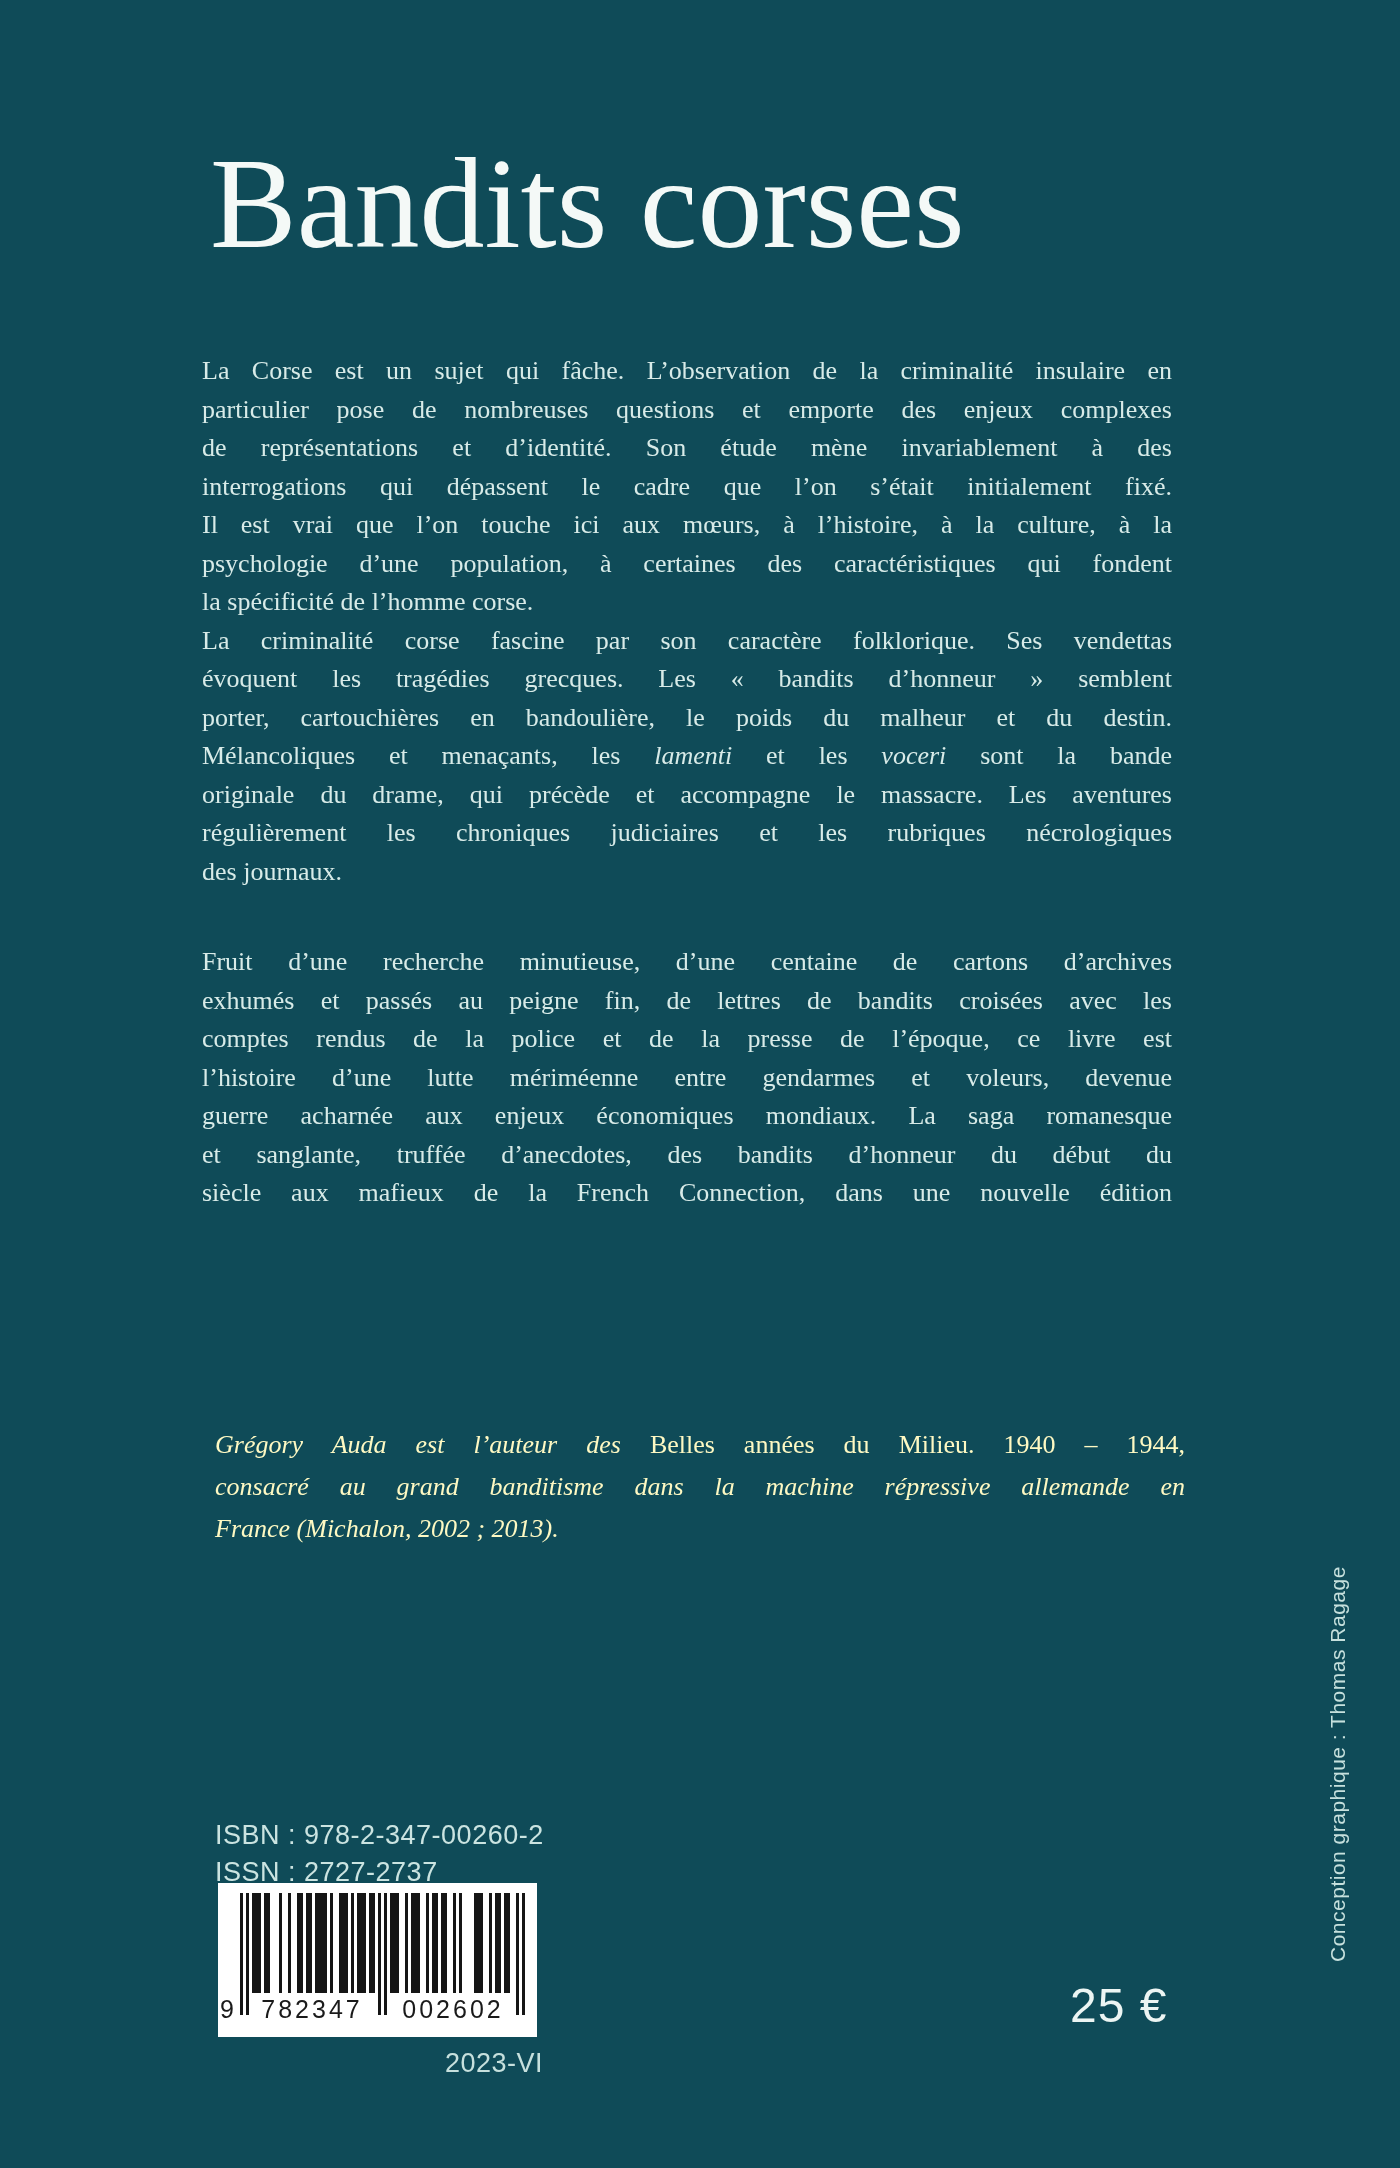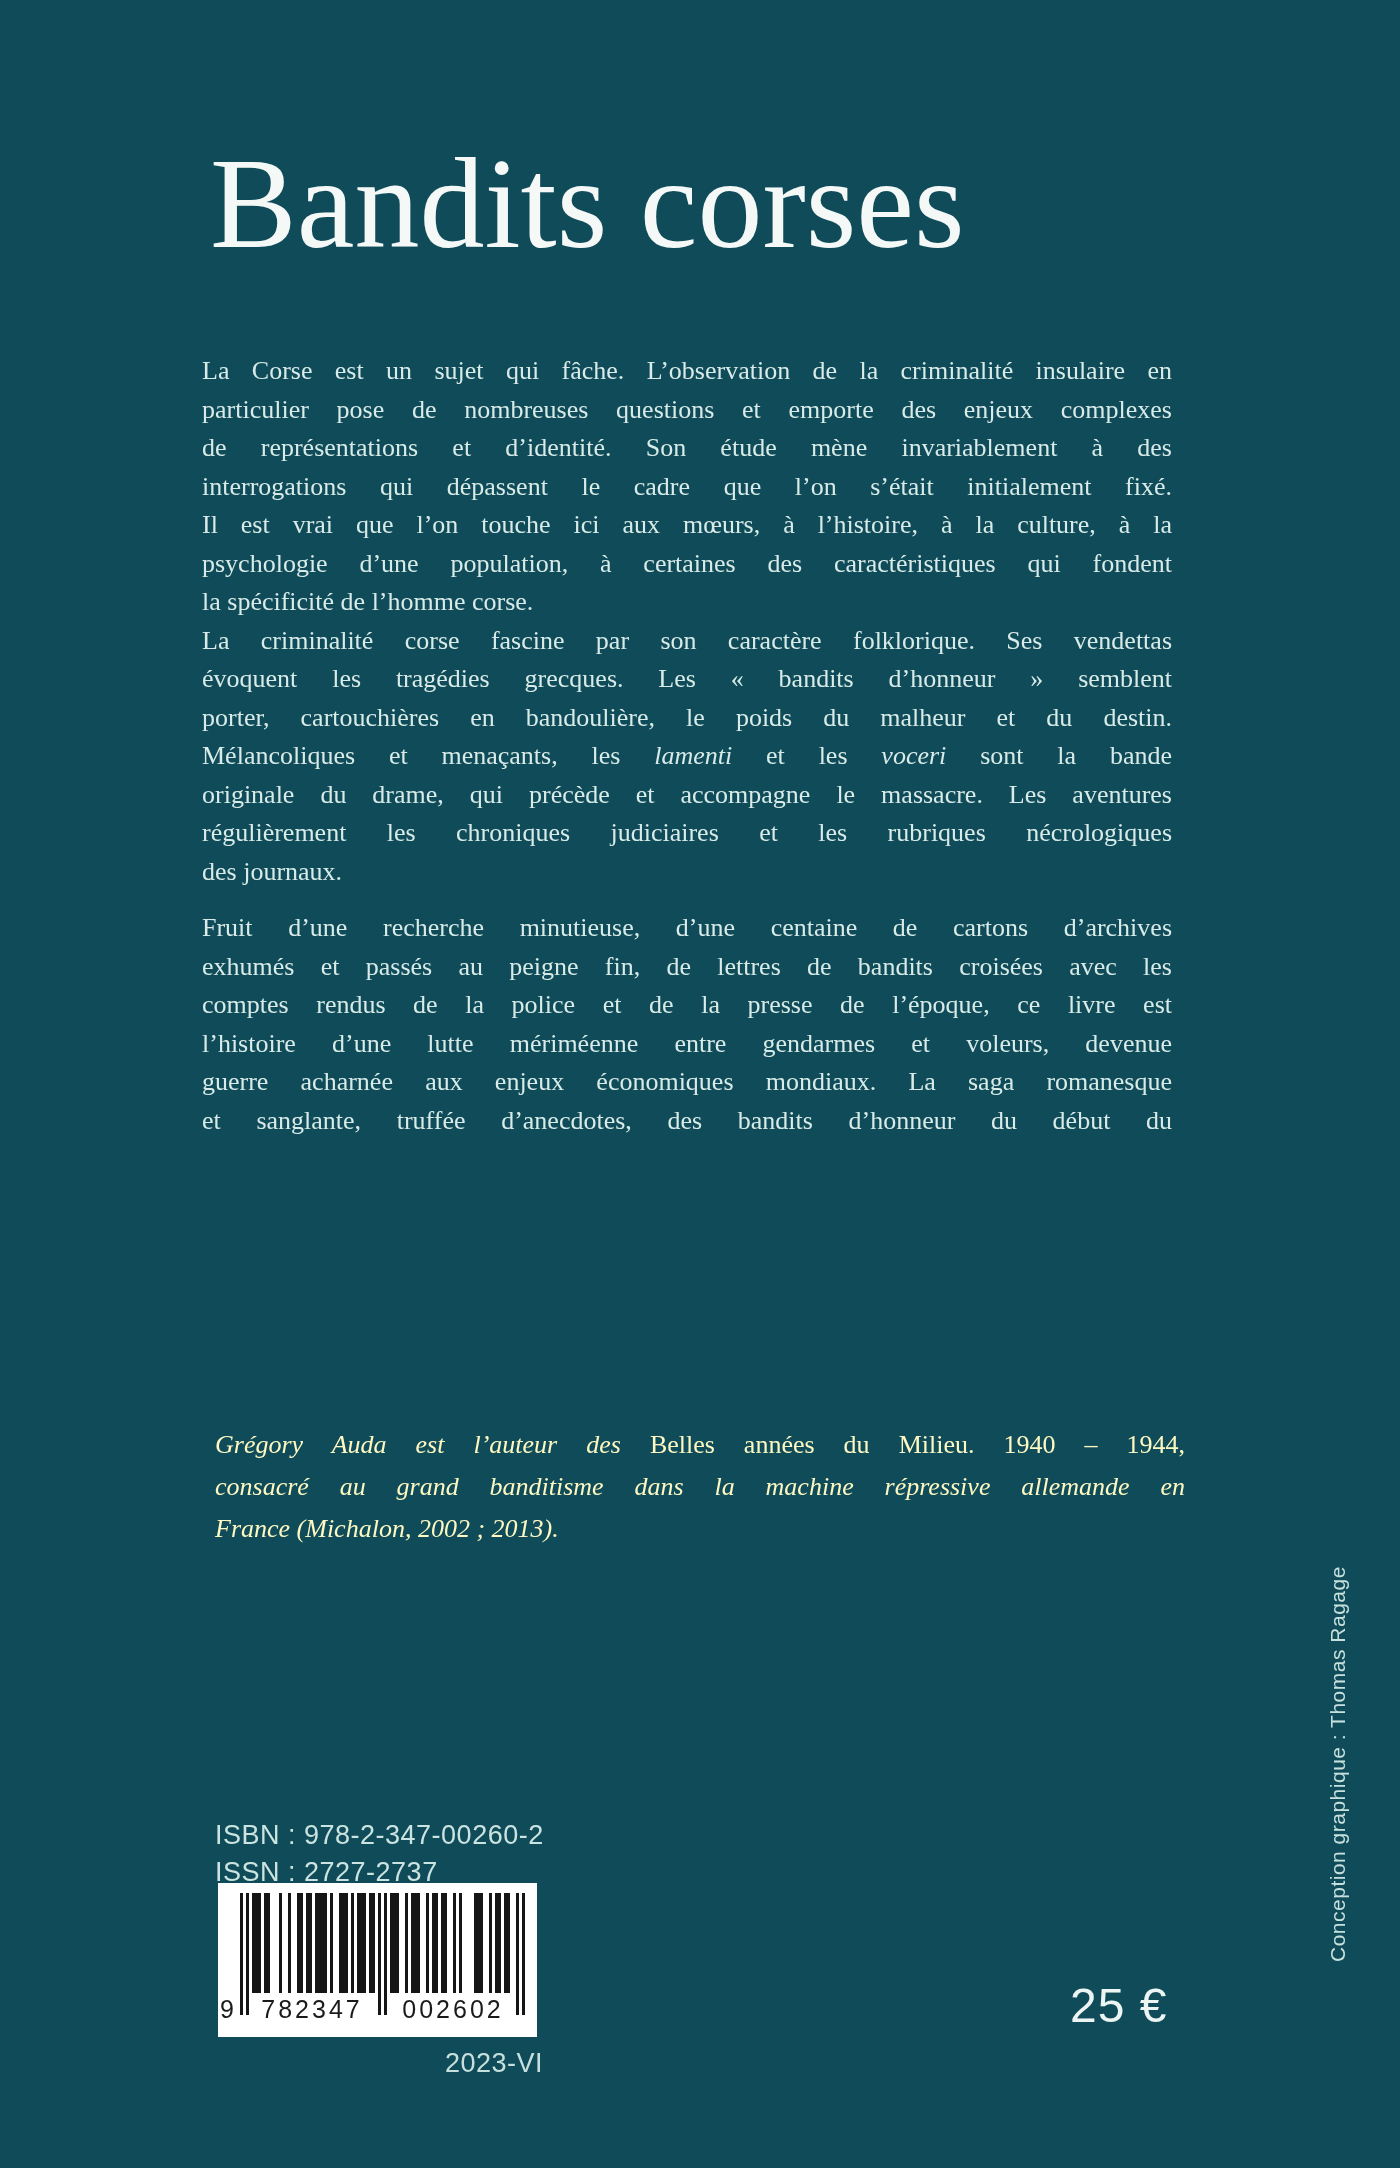--- a/index.html
+++ b/index.html
@@ -14,21 +14,21 @@
     position:absolute;left:210px;top:138px;
     font-size:130px;line-height:1;
     color:#f4f9f7;
     white-space:nowrap;
   }
   .synopsis{
     position:absolute;left:202px;top:352px;width:970px;
     font-size:26px;color:#d8ebe8;
   }
   .paragraph{margin:0;}
-  .paragraph.gap{margin-top:18px;}
+  .paragraph.gap{margin-top:52px;}
   .line{
     text-align:justify;
     text-align-last:justify;
     line-height:38.5px;
     min-height:38.5px;
   }
   .line.last{text-align-last:left;}
   .synopsis .tg{font-style:italic;}
   .bio{
     position:absolute;left:215px;top:1424px;width:970px;
@@ -105,20 +105,21 @@
         <div class="line">régulièrement les chroniques judiciaires et les rubriques nécrologiques</div>
         <div class="line last">des journaux.</div>
       </div>
     <div class="paragraph gap">
         <div class="line">Fruit d’une recherche minutieuse, d’une centaine de cartons d’archives</div>
         <div class="line">exhumés et passés au peigne fin, de lettres de bandits croisées avec les</div>
         <div class="line">comptes rendus de la police et de la presse de l’époque, ce livre est</div>
         <div class="line">l’histoire d’une lutte mériméenne entre gendarmes et voleurs, devenue</div>
         <div class="line">guerre acharnée aux enjeux économiques mondiaux. La saga romanesque</div>
         <div class="line">et sanglante, truffée d’anecdotes, des bandits d’honneur du début du</div>
+        <div class="line">siècle aux mafieux de la French Connection, dans une nouvelle édition</div>
       </div>
   </div>
 
   <div class="bio">
       <div class="line">Grégory Auda est l’auteur des <span class="tg">Belles années du Milieu. 1940 – 1944,</span></div>
       <div class="line">consacré au grand banditisme dans la machine répressive allemande en</div>
       <div class="line last">France (Michalon, 2002 ; 2013).</div>
     </div>
 
   <div class="pubids">

